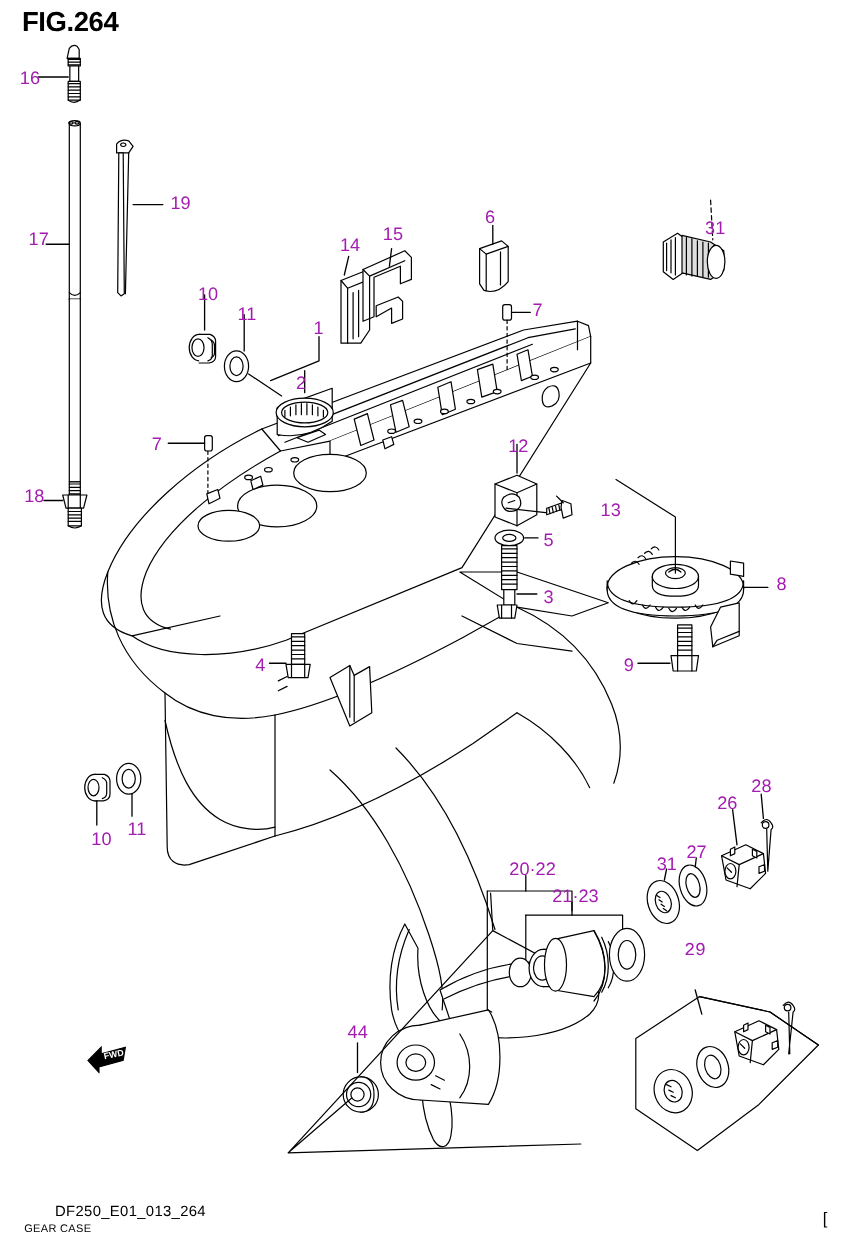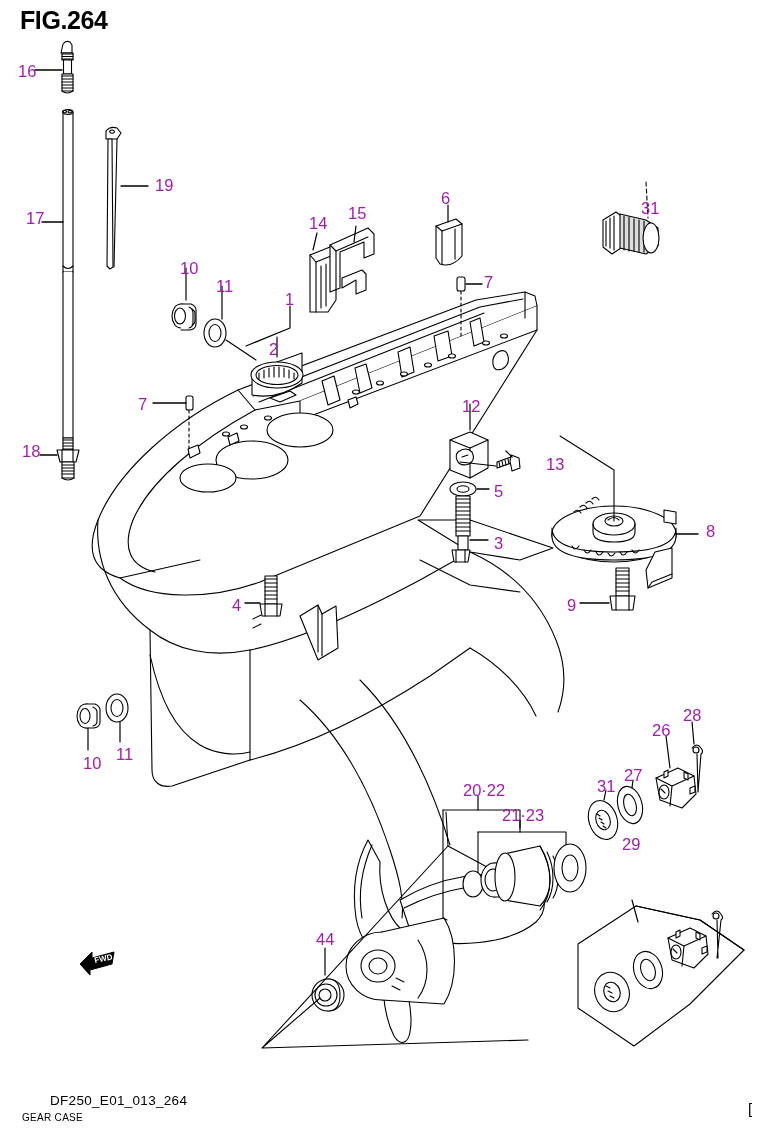--- a/index.html
+++ b/index.html
@@ -483,20 +483,20 @@
       <div class="callout" style="left: 232px; top: 597px;">4</div>
       <div class="callout" style="left: 83px; top: 755px;">10</div>
       <div class="callout" style="left: 116px; top: 746px;">11</div>
       <div class="callout" style="left: 463px; top: 782px;">20·22</div>
       <div class="callout" style="left: 502px; top: 807px;">21·23</div>
       <div class="callout" style="left: 597px; top: 778px;">31</div>
       <div class="callout" style="left: 624px; top: 767px;">27</div>
       <div class="callout" style="left: 652px; top: 722px;">26</div>
       <div class="callout" style="left: 683px; top: 707px;">28</div>
       <div class="callout" style="left: 316px; top: 931px;">44</div>
-      <div class="callout" style="left: 622px; top: 836px;">29</div>
+      <div class="callout" style="left: 622px; top: 856px; font-family: Liberation Mono, monospace;">29</div>
     </div>
 
   <div id="footer-code">DF250_E01_013_264</div>
   <div id="footer-name">GEAR CASE</div>
   <div id="corner-mark">[</div>
 
 </div>
 
 </body></html>

